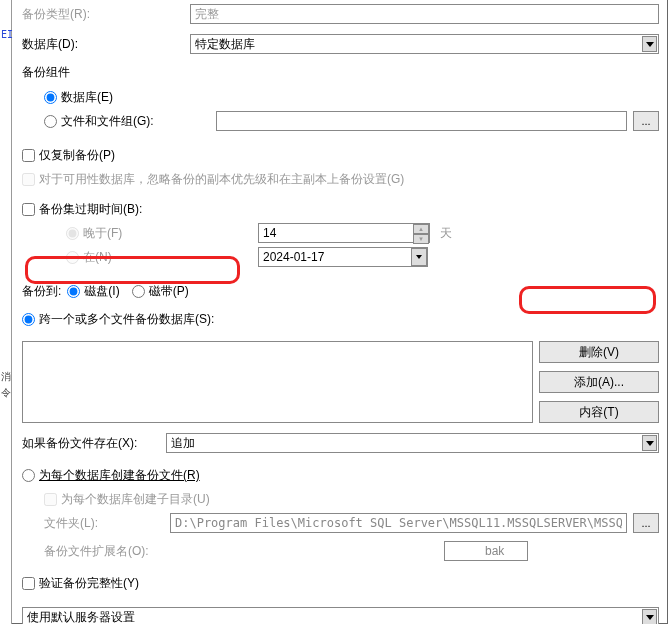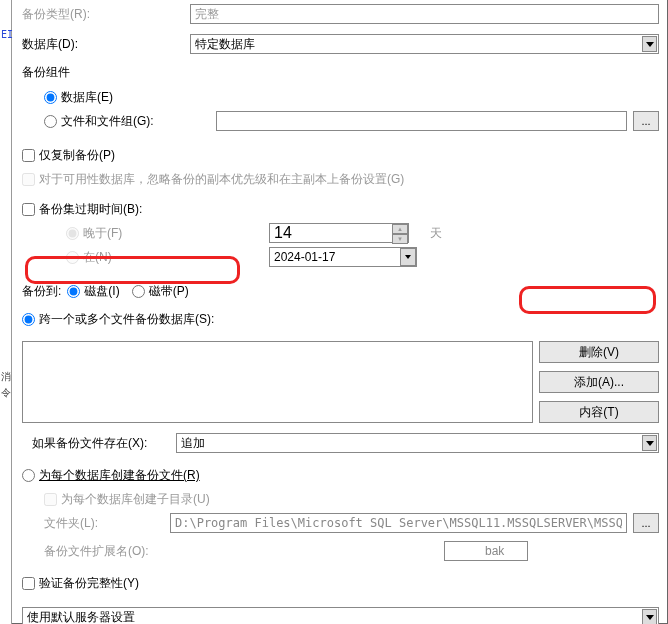--- a/index.html
+++ b/index.html
@@ -14,28 +14,28 @@
 .select { appearance: none; }
 .dropdown-wrap { position: relative; flex: 1; }
 .dropdown-wrap .arrow { position: absolute; right: 2px; top: 2px; width: 15px; height: 16px; background: #ddd; border: 1px solid #888; display: flex; align-items: center; justify-content: center; pointer-events: none; }
 .dropdown-wrap .arrow::after { content: ""; border-left: 4px solid transparent; border-right: 4px solid transparent; border-top: 5px solid #000; }
 .radio, .checkbox { margin-right: 4px; vertical-align: middle; }
 .radio-lbl, .chk-lbl { display: inline-flex; align-items: center; margin-right: 12px; }
 .disabled { color: #999; }
 .disabled .radio, .disabled .checkbox { opacity: 0.6; }
 .section-title { margin-top: 8px; margin-bottom: 4px; }
 .indent1 { padding-left: 22px; }
-.indent2 { padding-left: 44px; gap: 11px; }
+.indent2 { padding-left: 44px; }
 .dotbtn { width: 26px; height: 20px; border: 1px solid #888; background: #e8e8e8; text-align: center; font-size: 11px; line-height: 16px; }
 .btn { width: 120px; height: 22px; border: 1px solid #888; background: #e8e8e8; font-family: inherit; font-size: 12px; }
-.numspin { width: 140px; height: 20px; border: 1px solid #888; padding: 1px 4px; font-size: 16px; }
+.numspin { width: 172px; height: 20px; border: 1px solid #888; padding: 1px 4px; font-size: 12px; }
 .spin-wrap { position: relative; display: inline-block; }
 .spin-ud { position: absolute; right: 1px; top: 1px; width: 16px; height: 18px; display: flex; flex-direction: column; }
 .spin-ud div { flex:1; border:1px solid #888; background:#ddd; font-size:7px; display:flex; align-items:center; justify-content:center; }
-.dateinput { width: 148px; height: 20px; border: 1px solid #888; padding: 1px 4px; font-size: 12px; }
+.dateinput { width: 170px; height: 20px; border: 1px solid #888; padding: 1px 4px; font-size: 12px; }
 .date-wrap { position: relative; display: inline-block; }
 .date-drop { position: absolute; right: 1px; top: 1px; width: 16px; height: 18px; border:1px solid #888; background:#ddd; display:flex; align-items:center; justify-content:center; }
 .date-drop::after { content: ""; border-left: 3px solid transparent; border-right: 3px solid transparent; border-top: 4px solid #000; }
 .filelist { border: 1px solid #888; height: 82px; background: #fff; }
 .filelist-area { display: flex; gap: 6px; align-items: stretch; }
 .filelist-btns { display: flex; flex-direction: column; gap: 8px; }
 .red-oval { position: absolute; border: 3px solid #e22; border-radius: 10px; pointer-events: none; }
 .e-letter { color: #2a4ad8; font-family: Consolas, monospace; }
 @media all {
   input[type="radio"], input[type="checkbox"] { width: 13px; height: 13px; }
@@ -150,21 +150,21 @@
     <div class="filelist-area" style="margin-left:0;">
       <div class="filelist" style="flex:1;"></div>
       <div class="filelist-btns">
         <button class="btn">删除(V)</button>
         <button class="btn">添加(A)...</button>
         <button class="btn">内容(T)</button>
       </div>
     </div>
 
     <div class="row" style="margin-top:8px;">
-      <span class="lbl" style="width:144px; margin-left:10px;">如果备份文件存在(X):</span>
+      <span class="lbl" style="width:144px; ">如果备份文件存在(X):</span>
       <div class="dropdown-wrap">
         <input class="select" style="width: 100%;" readonly="" value="追加">
         <span class="arrow"></span>
       </div>
     </div>
 
     <div class="row" style="margin-top:8px;text-decoration:underline;">
       <label class="radio-lbl">
         <input type="radio" class="radio" name="spanmode" style="">
         <span>为每个数据库创建备份文件(R)</span>

